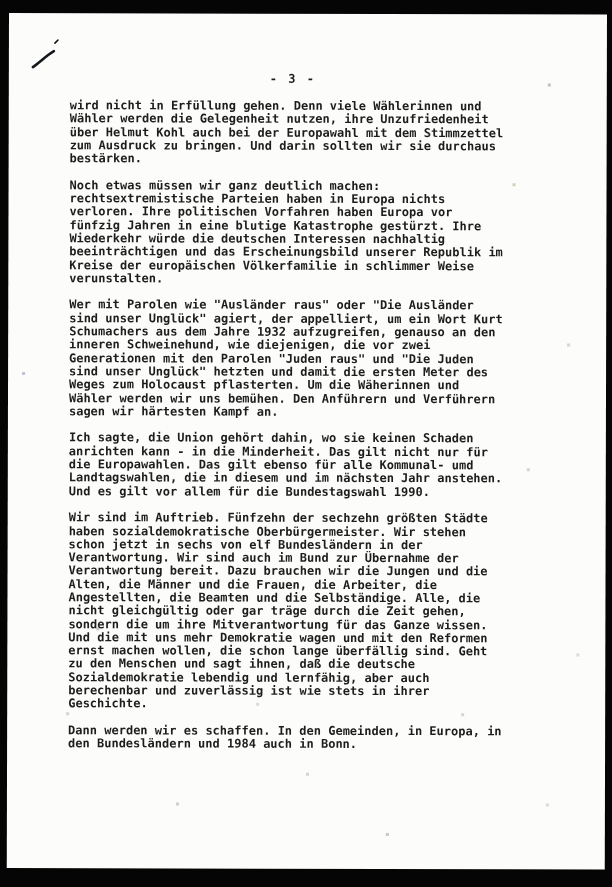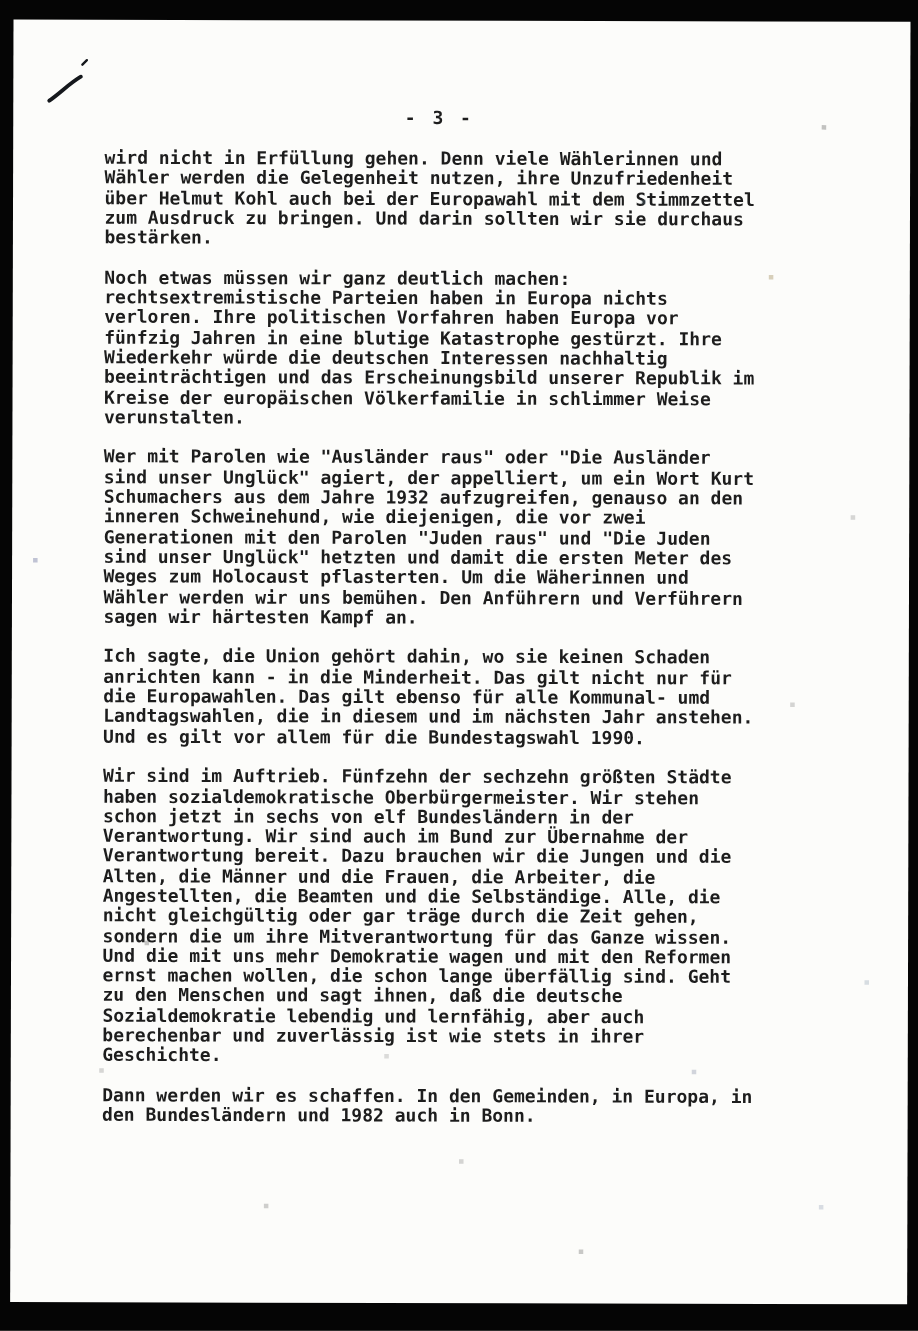--- a/index.html
+++ b/index.html
@@ -132,18 +132,18 @@
 Angestellten, die Beamten und die Selbständige. Alle, die
 nicht gleichgültig oder gar träge durch die Zeit gehen,
 sondern die um ihre Mitverantwortung für das Ganze wissen.
 Und die mit uns mehr Demokratie wagen und mit den Reformen
 ernst machen wollen, die schon lange überfällig sind. Geht
 zu den Menschen und sagt ihnen, daß die deutsche
 Sozialdemokratie lebendig und lernfähig, aber auch
 berechenbar und zuverlässig ist wie stets in ihrer
 Geschichte.</div>
       <div class="para">Dann werden wir es schaffen. In den Gemeinden, in Europa, in
-den Bundesländern und 1982 auch in Bonn.</div>
+den Bundesländern und 1984 auch in Bonn.</div>
     </div>
 
     <div class="noise"></div>
   </div>
 </div>
 
 </body></html>

